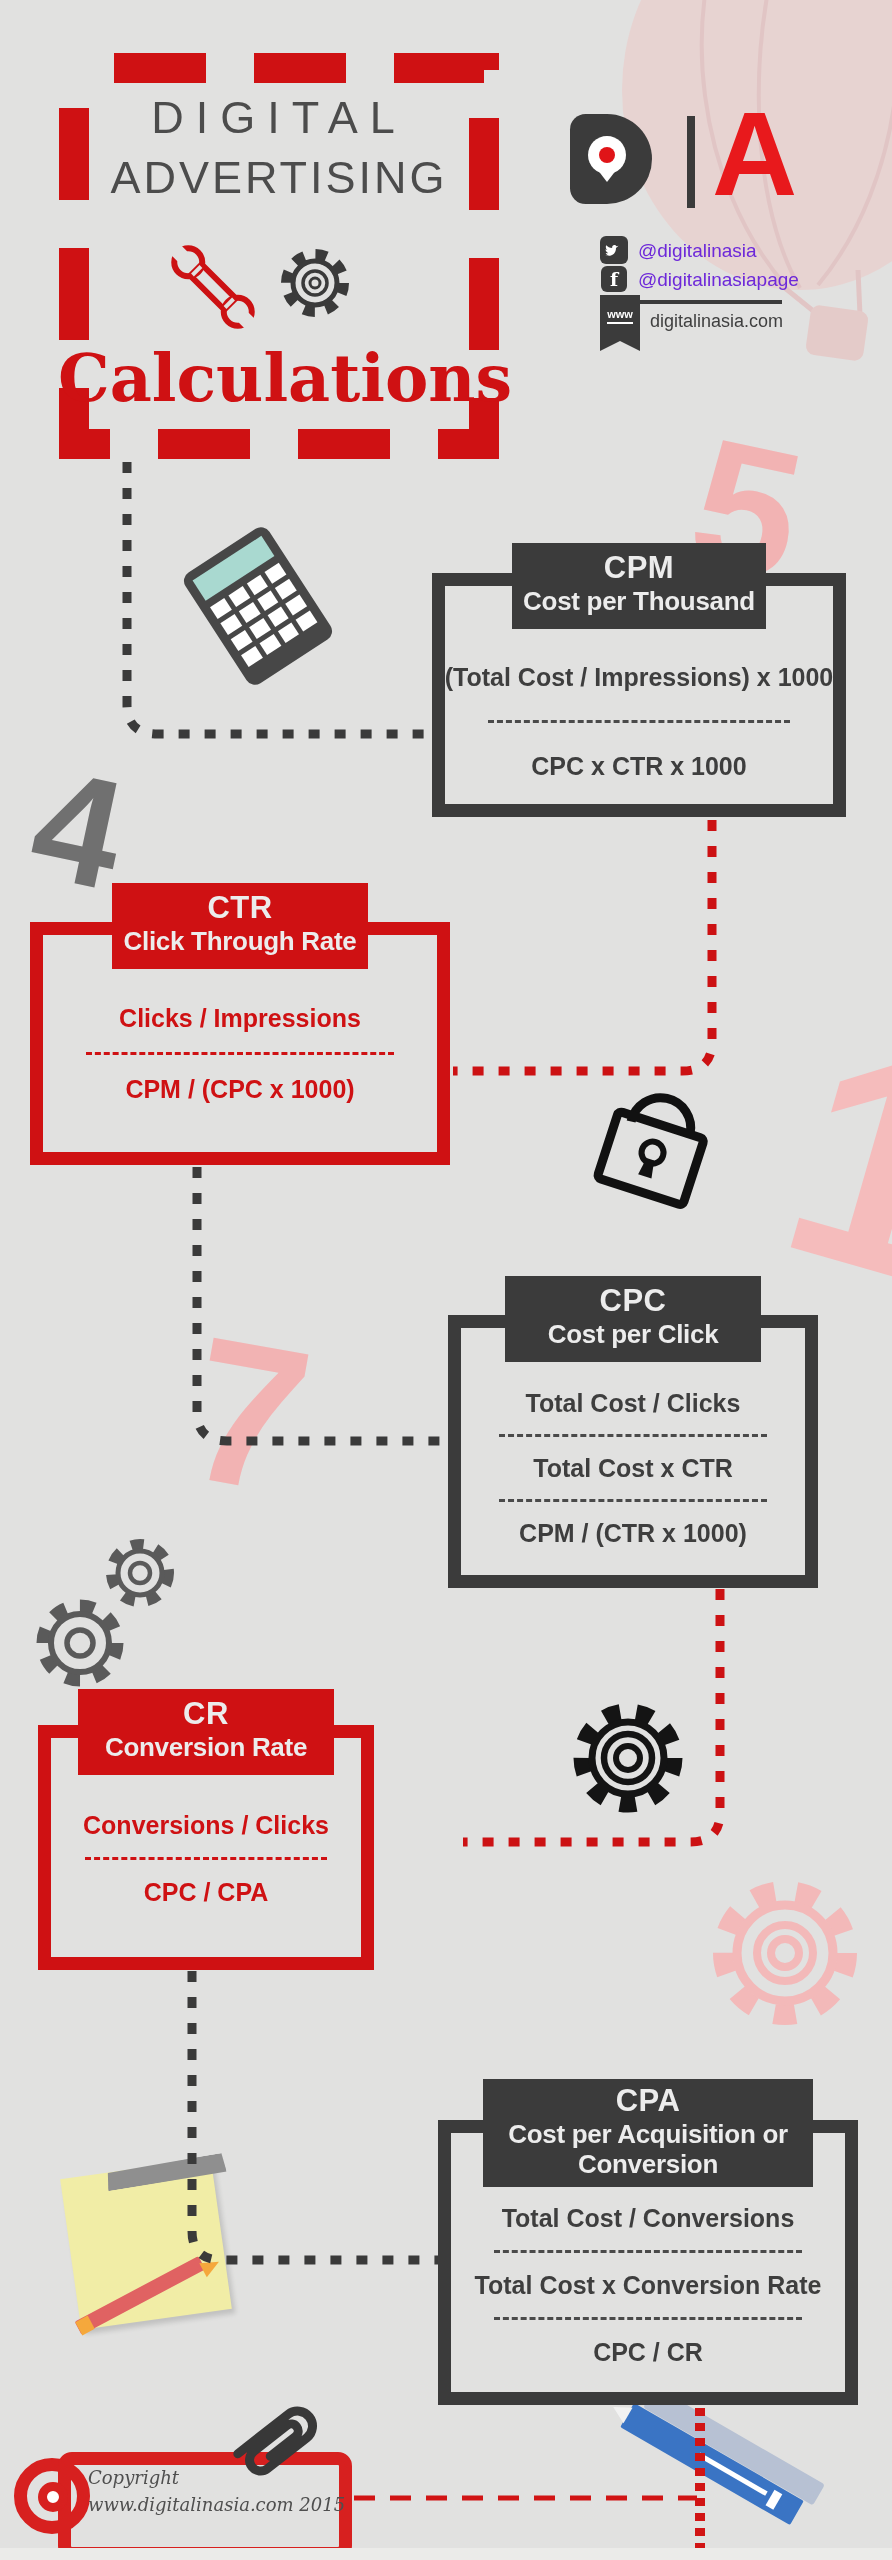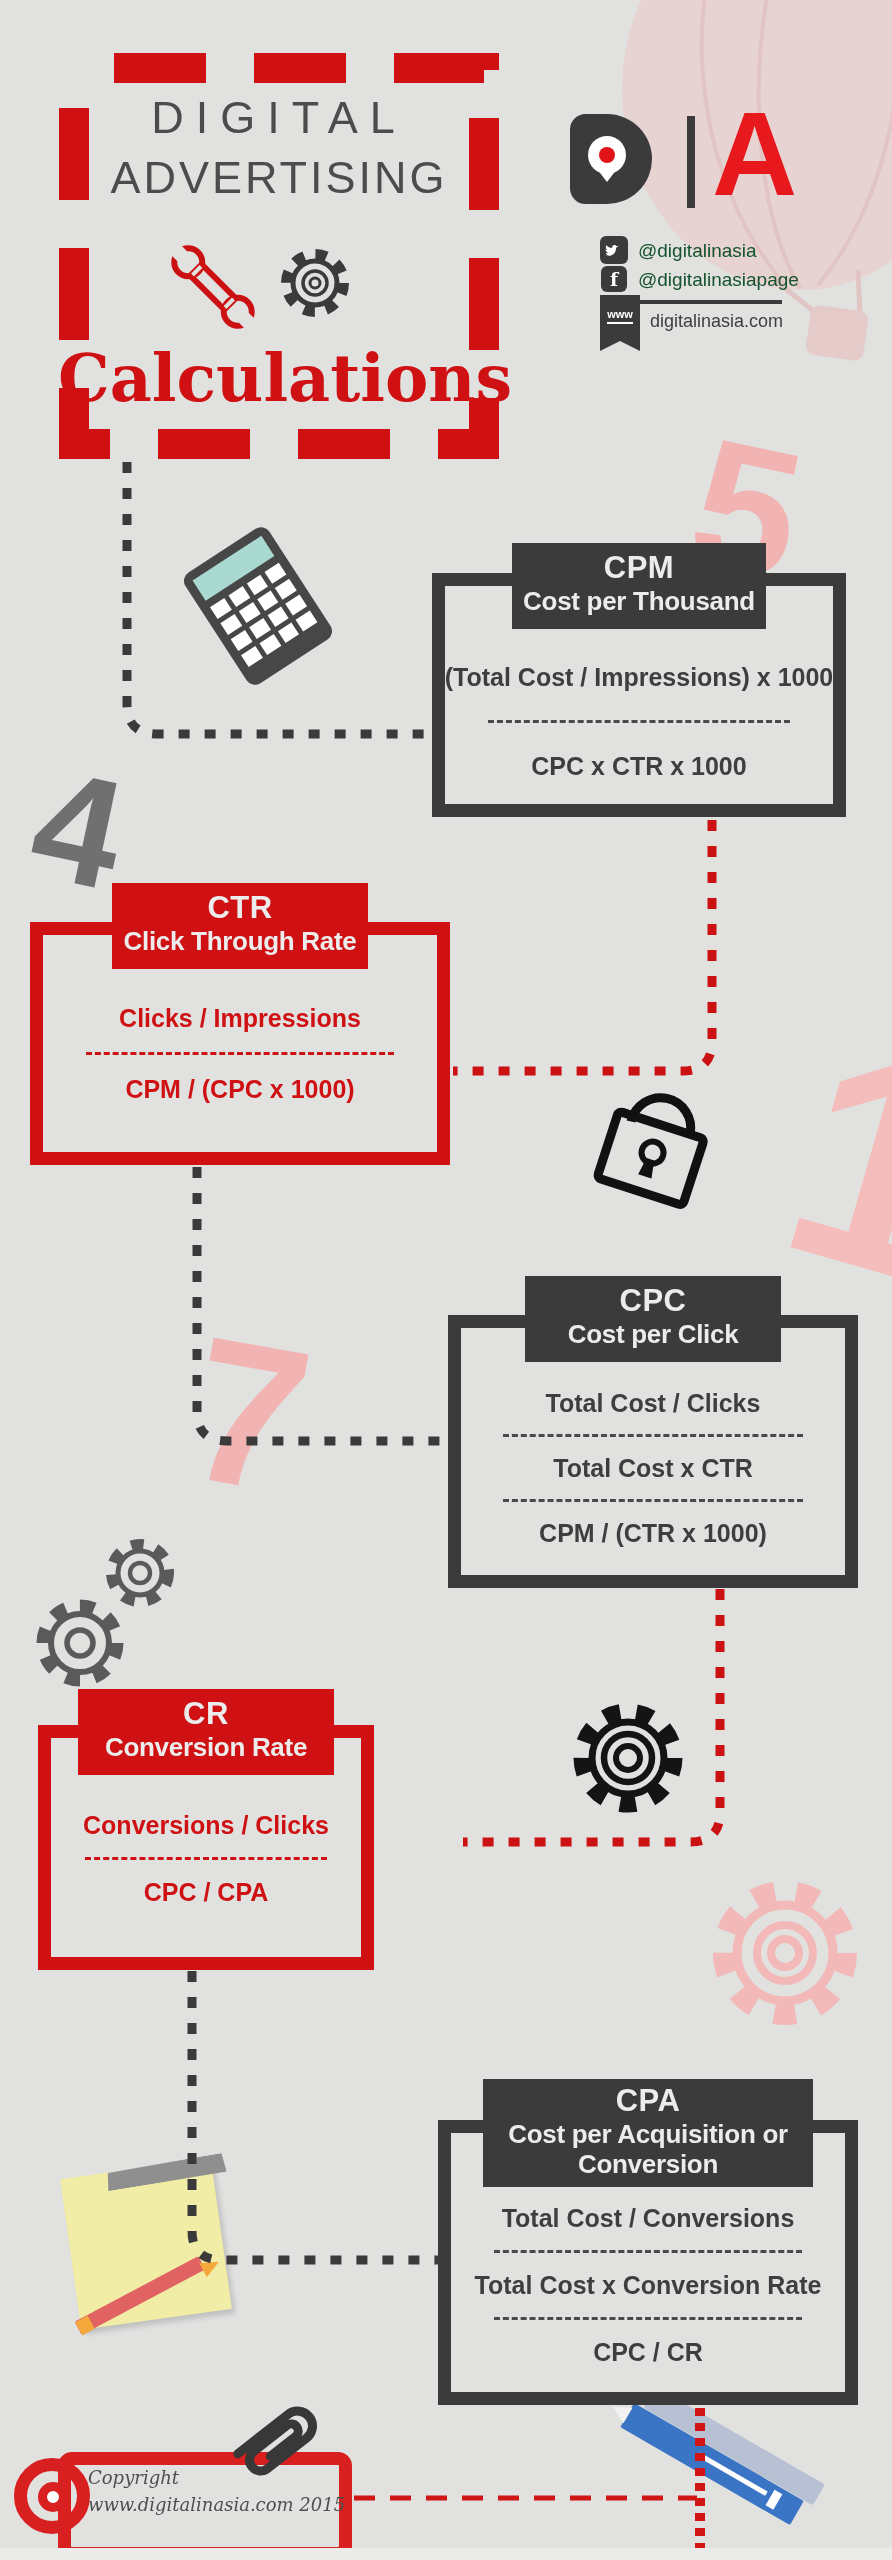--- a/index.html
+++ b/index.html
@@ -38,21 +38,21 @@
 
   
   .logoD{left:570px;top:114px;width:82px;height:90px;background:#3b3b3b;
          border-radius:16px 46px 46px 16px;z-index:3;}
   .pin{left:18px;top:22px;width:38px;height:38px;background:#fff;border-radius:50%;}
   .pin .dot{position:absolute;left:11px;top:11px;width:16px;height:16px;background:#e01418;border-radius:50%;}
   .pin .tail{position:absolute;left:9px;top:33px;width:0;height:0;border-left:10px solid transparent;
              border-right:10px solid transparent;border-top:13px solid #fff;}
   .logoBar{left:687px;top:116px;width:8px;height:92px;background:#3b3b3b;z-index:3;}
   .logoA{left:712px;top:95px;font-size:118px;font-weight:700;color:#e8191c;line-height:1;z-index:3;}
-  .handle{font-size:19px;color:#14532d;z-index:3;}
+  .handle{font-size:19px;color:#6d28d9;z-index:3;}
   .socialIcon{width:28px;height:28px;background:#3b3b3b;border-radius:6px;z-index:3;
               display:flex;align-items:center;justify-content:center;}
   .ribbon{left:600px;top:295px;width:40px;height:56px;background:#3b3b3b;z-index:4;
           clip-path:polygon(0 0,100% 0,100% 100%,50% 82%,0 100%);
           display:flex;justify-content:center;}
   .ribbon span{color:#fff;font-size:11px;font-weight:700;margin-top:13px;border-bottom:2px solid #fff;height:14px;}
   .brandLine{left:610px;top:300px;width:172px;height:4px;background:#3b3b3b;z-index:3;}
   .website{left:650px;top:311px;font-size:18px;color:#3f3f3f;z-index:3;}
 
   
@@ -285,21 +285,21 @@
     <div class="abbr">CTR</div>
     <div class="tname">Click Through Rate</div>
   </div>
   <div class="formulas" style="margin-top:66px;gap:17px;">
     <div class="formula">Clicks / Impressions</div>
     <div class="divider"></div>
     <div class="formula">CPM / (CPC x 1000)</div>
   </div>
 </section>
 
-<section class="card dark" style="left:448px;top:1315px;width:410px;height:273px;">
+<section class="card dark" style="left:448px;top:1315px;width:370px;height:273px;">
   <div class="tab" style="top:-52px;width:256px;height:86px;">
     <div class="abbr">CPC</div>
     <div class="tname">Cost per Click</div>
   </div>
   <div class="formulas" style="margin-top:58px;gap:14px;">
     <div class="formula">Total Cost / Clicks</div>
     <div class="divider"></div>
     <div class="formula">Total Cost x CTR</div>
     <div class="divider"></div>
     <div class="formula">CPM / (CTR x 1000)</div>

